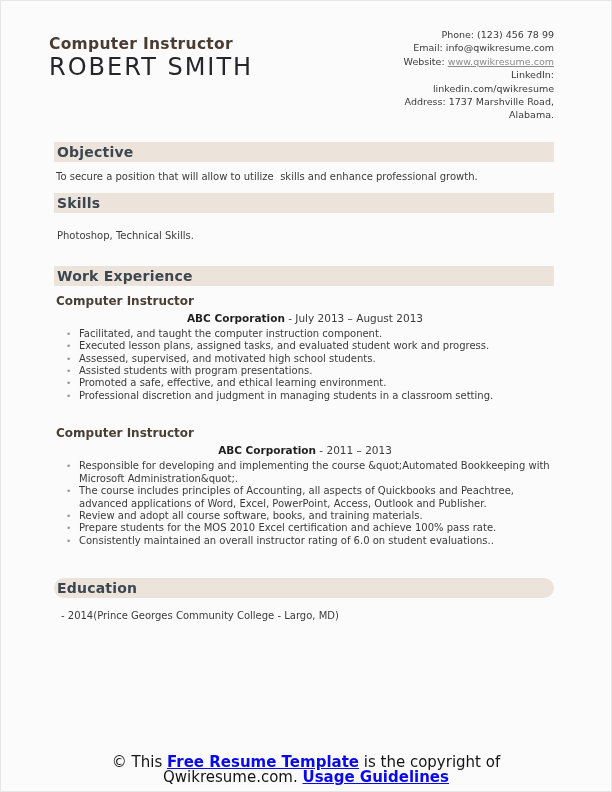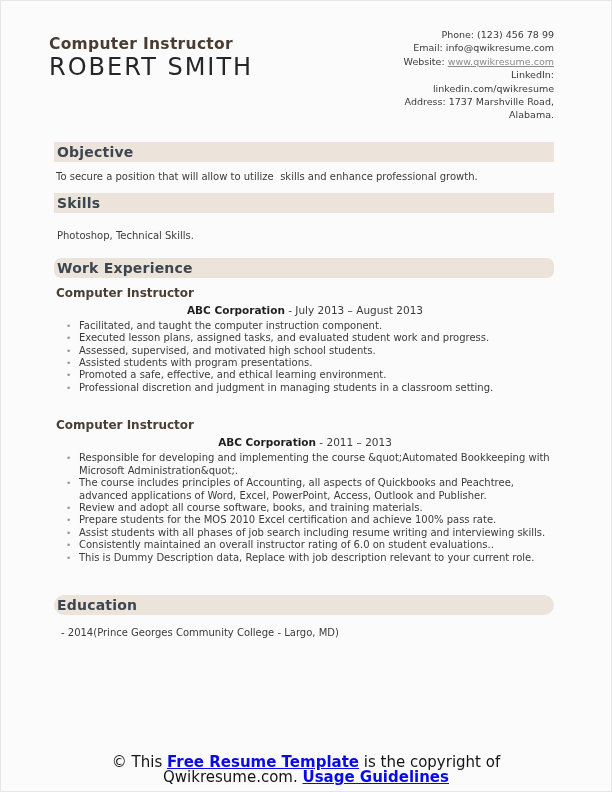--- a/index.html
+++ b/index.html
@@ -28,21 +28,21 @@
   .sec-bar {
     background:#ece4db;
     height:20px; line-height:20px;
     font-size:14px; font-weight:bold;
     color:#3c4650;
     padding-left:3px;
     letter-spacing:0.2px;
   }
   .bar-objective { margin-top:20px; }
   .bar-skills { margin-top:10px; }
-  .bar-work { margin-top:16px;border-radius:7px; }
+  .bar-work { margin-top:24px; }
   .bar-education { margin-top:31px;border-radius:10px; }
 
   p { margin:0; }
   .objective-text { margin-top:9px; font-size:10px; line-height:12px; padding-left:2px; white-space:pre-wrap; }
   .skills-text { margin-top:17px; font-size:10px; line-height:12px; padding-left:3px; }
   .edu-text { margin-top:12px; font-size:10px; line-height:12px; padding-left:7px; }
 
   
   .job { margin-top:8px; }
   .job + .job { margin-top:24px; }
@@ -115,23 +115,21 @@
     </div>
 
     <div class="job">
       <div class="job-title">Computer Instructor</div>
       <div class="job-meta"><span class="company">ABC Corporation</span> <span>- 2011 – 2013</span></div>
       <ul class="bullets">
         <li>Responsible for developing and implementing the course &amp;quot;Automated Bookkeeping with Microsoft Administration&amp;quot;.</li>
         <li>The course includes principles of Accounting, all aspects of Quickbooks and Peachtree, advanced applications of Word, Excel, PowerPoint, Access, Outlook and Publisher.</li>
         <li>Review and adopt all course software, books, and training materials.</li>
         <li>Prepare students for the MOS 2010 Excel certification and achieve 100% pass rate.</li>
-        <li>Assist students with all phases of job search including resume writing and interviewing skills.</li>
         <li>Consistently maintained an overall instructor rating of 6.0 on student evaluations..</li>
-        <li>This is Dummy Description data, Replace with job description relevant to your current role.</li>
       </ul>
     </div>
 
     <div class="sec-bar bar-education">Education</div>
     <p class="edu-text">- 2014(Prince Georges Community College - Largo, MD)</p>
 
   </div>
 
   <div class="footer">
     <span class="footer-inner"><span>© This </span><a class="blink">Free Resume Template</a><span> is the copyright of Qwikresume.com. </span><a class="blink">Usage Guidelines</a></span>

